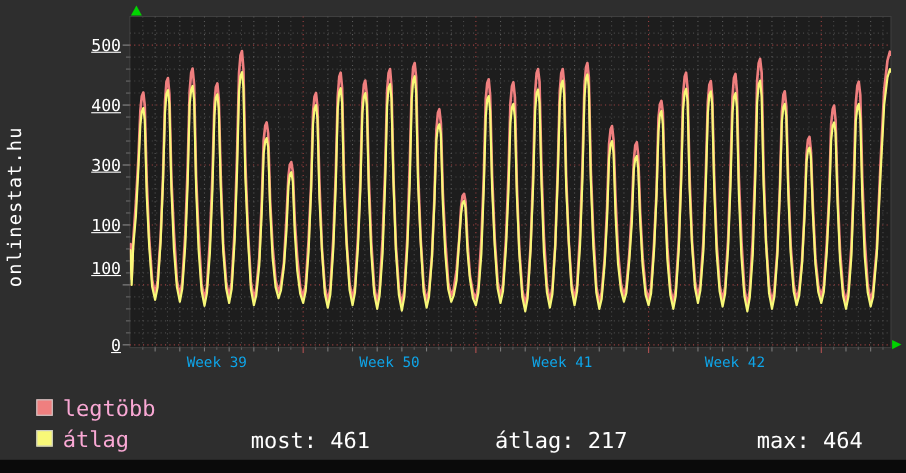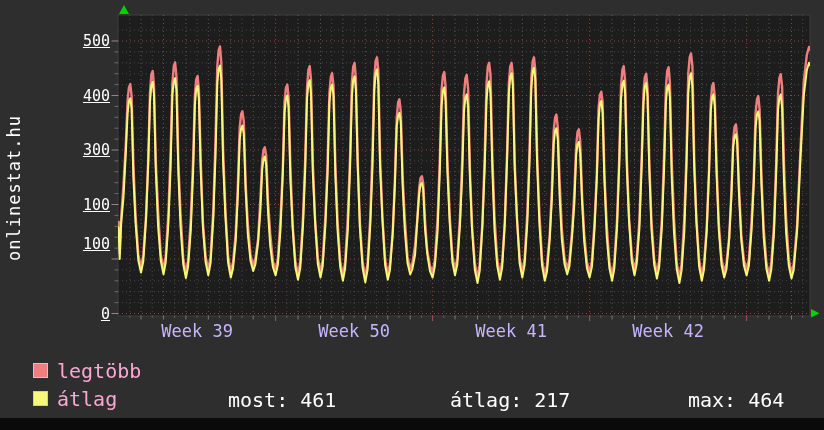--- a/index.html
+++ b/index.html
@@ -30,22 +30,22 @@
     text-align:right;
     font-size:15px;line-height:20px;
     color:#ffffff;
     text-decoration:underline;
   }
   .wlab{
     position:absolute;
     width:140px;height:20px;
     top:321px;
     text-align:center;
-    font-size:17px;line-height:20px;
-    color:#c4b5fd;
+    font-size:13px;line-height:20px;
+    color:#0ea5e9;
   }
   .legend-row{position:absolute;left:33px;height:22px;white-space:nowrap;}
   .legend-row .swatch{
     position:absolute;left:0;top:3px;
     width:13px;height:13px;
     border:1px solid #c9c9c9;
     display:inline-block;
   }
   .legend-row .lg-label{
     position:absolute;left:24px;top:0;

